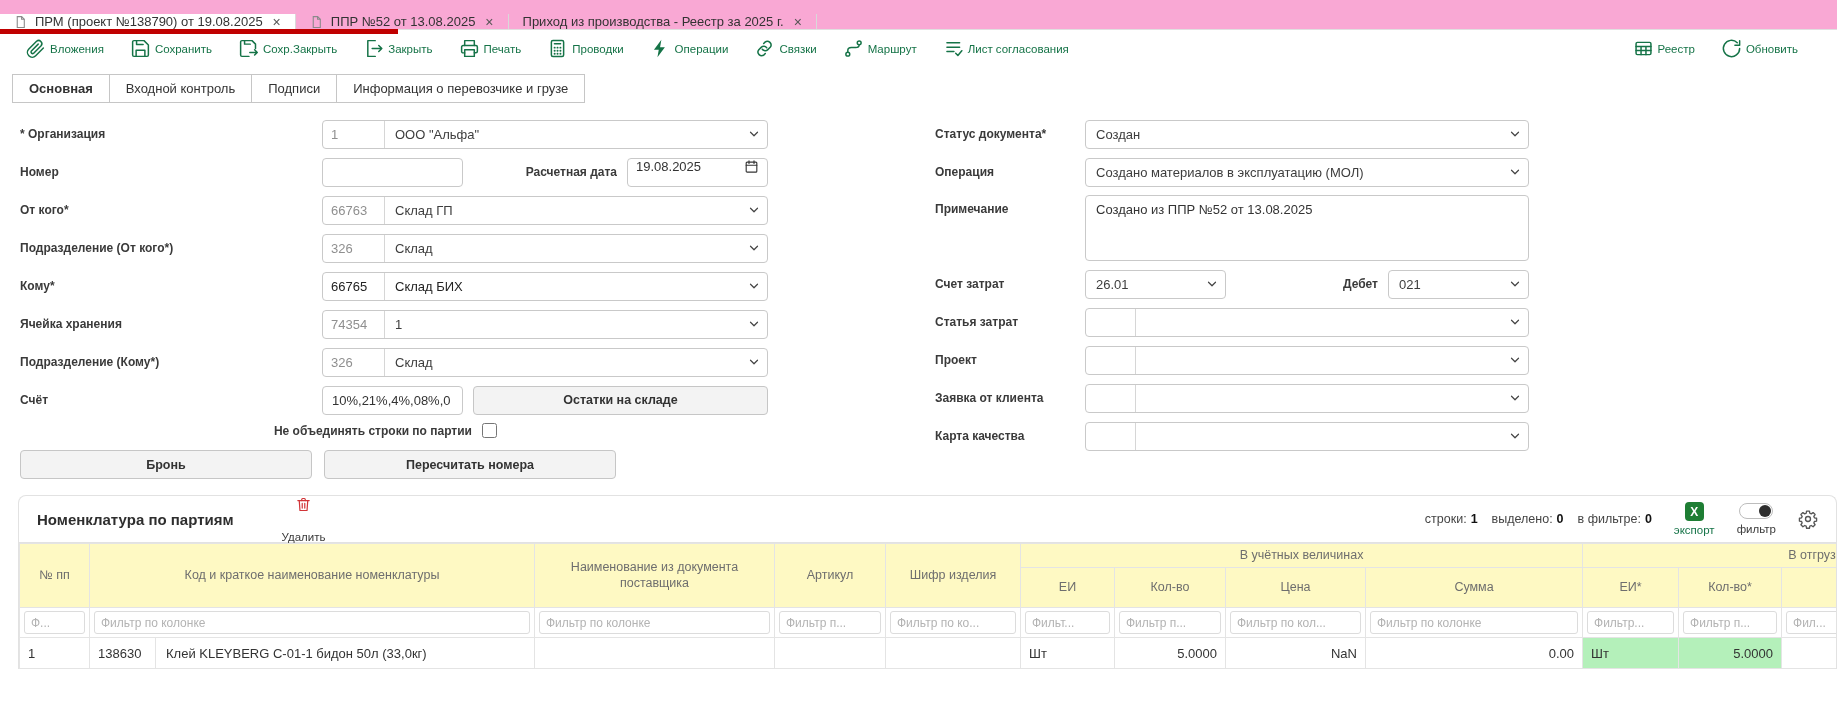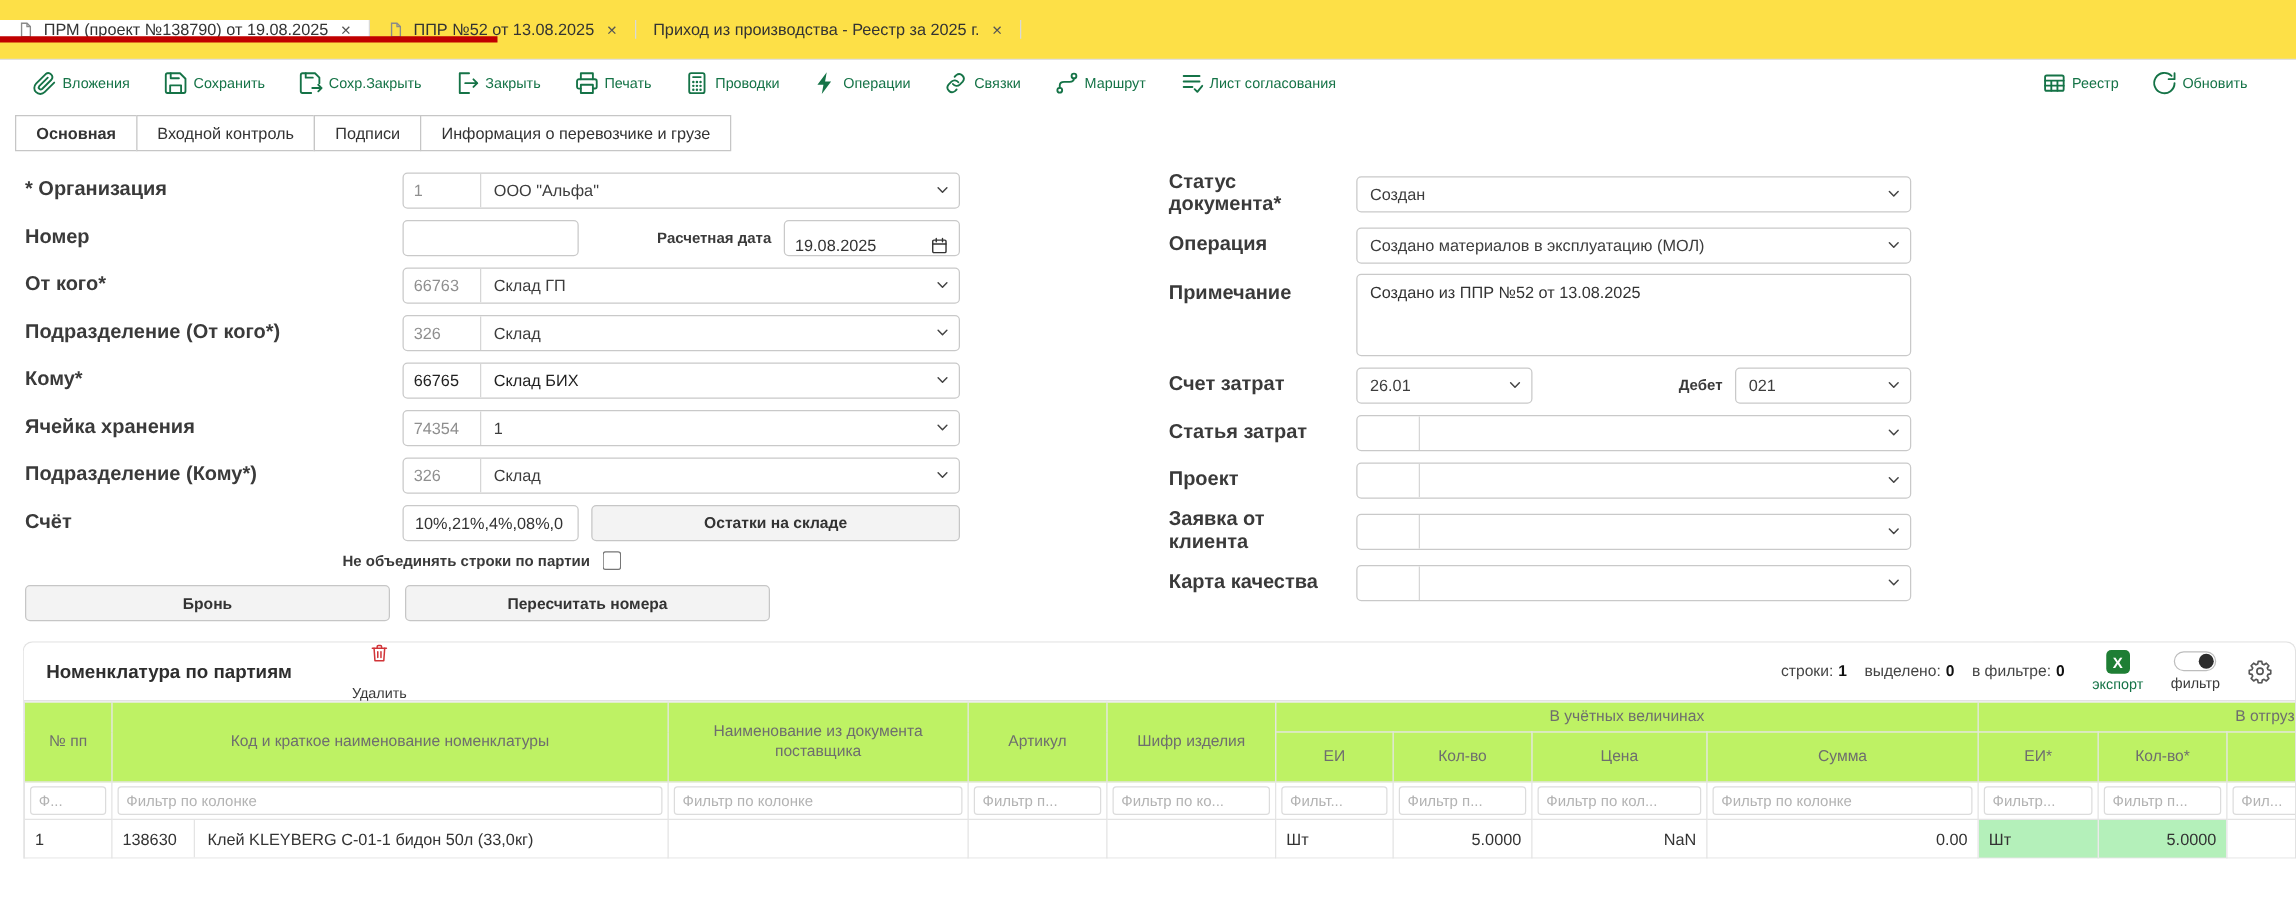--- a/index.html
+++ b/index.html
@@ -1,21 +1,21 @@
 <!DOCTYPE html>
 <html style="--accent: #157347; --underline: #c00000; --hl: #b4f0ba; --danger: #d13438;"><head>
 <meta charset="utf-8">
 <style>
   *{box-sizing:border-box;margin:0;padding:0}
   html,body{width:1837px;height:723px}
   body{overflow:hidden;background:#fff;font-family:"Liberation Sans",sans-serif;color:#333;font-size:13px;position:relative}
   svg{display:block}
 
   
-  .tabbar{height:48px;background:#fde047;display:flex;align-items:center;border-bottom:1px solid #e0e0e0;position:relative}
+  .tabbar{height:30px;background:#f9a8d4;display:flex;align-items:flex-end;border-bottom:1px solid #e0e0e0;position:relative}
   .btab{display:flex;align-items:center;padding:0 14px;border-right:1px solid #d9d9d9;font-size:13px;color:#333;cursor:pointer;white-space:nowrap}
   .btab.active{background:#fff}
   .btab .doc-ic{color:#8a8a8a;margin-right:8px;display:flex}
   .btab .doc-ic svg{width:13px;height:14px}
   .btab .x{color:#555;font-size:14px;margin-left:10px;line-height:1}
   .red-underline{position:absolute;left:0;top:29px;width:398px;height:5px;background:var(--underline,#c00000);z-index:3}
 
   
   .toolbar{display:flex;align-items:flex-start;padding:8px 26px 5px 12px;background:#fff}
   .tbi{display:flex;flex-direction:row;align-items:center;gap:4px;padding:0 13px;cursor:pointer}
@@ -27,33 +27,33 @@
   .ftabs{display:flex;margin:10px 0 0 12px}
   .ftab{padding:6px 16px;border:1px solid #c6c6c6;background:#fff;font-size:13px;margin-left:-1px;cursor:pointer;white-space:nowrap}
   .ftab:first-child{margin-left:0}
   .ftab.active{font-weight:700}
 
   
   .form{display:flex;padding:16px 0 0 20px}
   .col-l{width:748px}
   .col-r{margin-left:167px;width:594px}
   .frow{display:flex;align-items:center;min-height:30px;margin-bottom:8px}
-  .flabel{font-size:16px;font-weight:700;color:#3a3a3a;flex:0 0 302px;padding-right:12px}
+  .flabel{font-size:12px;font-weight:700;color:#3a3a3a;flex:0 0 302px;padding-right:12px}
   .col-r .flabel{flex:0 0 150px}
   .fctrl{flex:1;display:flex;align-items:center;min-width:0}
   .combo{display:flex;align-items:center;height:29px;border:1px solid #c9c9c9;border-radius:4px;background:#fff;flex:1;cursor:pointer;overflow:hidden;min-width:0}
   .combo.fixed{flex:0 0 141px}
   .combo .code{width:62px;flex:0 0 62px;align-self:stretch;display:flex;align-items:center;padding:0 8px;border-right:1px solid #d6d6d6;color:#8f8f8f;font-size:13px}
   .combo .code.small{width:50px;flex:0 0 50px}
   .combo .val{flex:1;padding:0 10px;font-size:13px;color:#3d3d3d;white-space:nowrap;overflow:hidden;min-width:0}
   .combo .chev{width:26px;flex:0 0 26px;display:flex;justify-content:center;color:#444}
   .combo .chev svg{width:12px;height:12px}
   .combo.bold .code,.combo.bold .val{font-weight:400;color:#222}
   .tinput{height:29px;border:1px solid #c9c9c9;border-radius:4px;padding:0 9px;font-size:13px;color:#333;font-family:Liberation Sans, sans-serif;width:141px}
-  .datebox{width:141px;flex:0 0 141px;height:29px;border:1px solid #c9c9c9;border-radius:4px;display:flex;align-items:flex-end;padding:0 8px;cursor:pointer}
+  .datebox{width:141px;flex:0 0 141px;height:29px;border:1px solid #c9c9c9;border-radius:4px;display:flex;align-items:flex-start;padding:0 8px;cursor:pointer}
   .datebox .val{flex:1;font-size:13px;color:#333}
   .datebox svg{width:15px;height:15px;color:#333}
   .inlabel{font-size:12px;font-weight:700;color:#3a3a3a;margin:0 10px 0 auto;white-space:nowrap}
   .gbtn{height:29px;border:1px solid #c6c6c6;border-radius:4px;background:#f3f3f3;font-size:12.5px;font-weight:700;color:#333;font-family:inherit;cursor:pointer;padding:0 12px}
   .stockbtn{flex:1;margin-left:10px}
   textarea.note{width:100%;height:66px;border:1px solid #c9c9c9;border-radius:4px;padding:6px 10px;font:13px "Liberation Sans",sans-serif;color:#333;resize:none}
   .note-row{align-items:flex-start}
   .note-row .flabel{padding-top:7px}
   .chk-row{display:flex;align-items:center;margin:2px 0 12px}
   .chk-label{width:452px;text-align:right;font-size:12px;font-weight:700;color:#3a3a3a}
@@ -79,21 +79,21 @@
   .fitem{display:flex;flex-direction:column;align-items:center;gap:4px;cursor:pointer}
   .toggle{width:34px;height:16px;border-radius:9px;background:#fff;border:1px solid #bdbdbd;position:relative}
   .toggle::after{content:"";position:absolute;right:1px;top:1px;width:12px;height:12px;border-radius:50%;background:#2d2d2d}
   .fitem .lbl{font-size:11.5px;color:#3a3a3a}
   .gear{color:#555;cursor:pointer}
   .gear svg{width:20px;height:20px}
 
   .gridwrap{width:1819px;overflow:hidden;border-top:1px solid #e2e2e2}
   table.grid{border-collapse:collapse;table-layout:fixed;width:2022px}
   .grid th,.grid td{border:1px solid #e4e4e4}
-  .grid thead th{background:#bef264;color:#6e6e6e;font-size:12.5px;font-weight:400;text-align:center;padding:3px 6px;line-height:1.25}
+  .grid thead th{background:#fef9c3;color:#6e6e6e;font-size:12.5px;font-weight:400;text-align:center;padding:3px 6px;line-height:1.25}
   .grid .grow th{height:24px}
   .grid .hrow th{height:40px;vertical-align:middle}
   .grid .filtr td{padding:3px 4px;background:#fff}
   .grid .filtr input{width:100%;height:23px;border:1px solid #dcdcdc;border-radius:3px;padding:0 6px;font:12px "Liberation Sans",sans-serif;color:#555}
   .grid .filtr input::placeholder{color:#b3b3b3}
   .grid td.cell{height:31px;font-size:13px;padding:0 8px;color:#333;white-space:nowrap;overflow:hidden}
   .cell.num{text-align:right}
   .cell.hl{background:var(--hl,#b4f0ba)}
   td.p0{padding:0 !important}
   .codecell{display:flex;align-items:center;height:100%}

